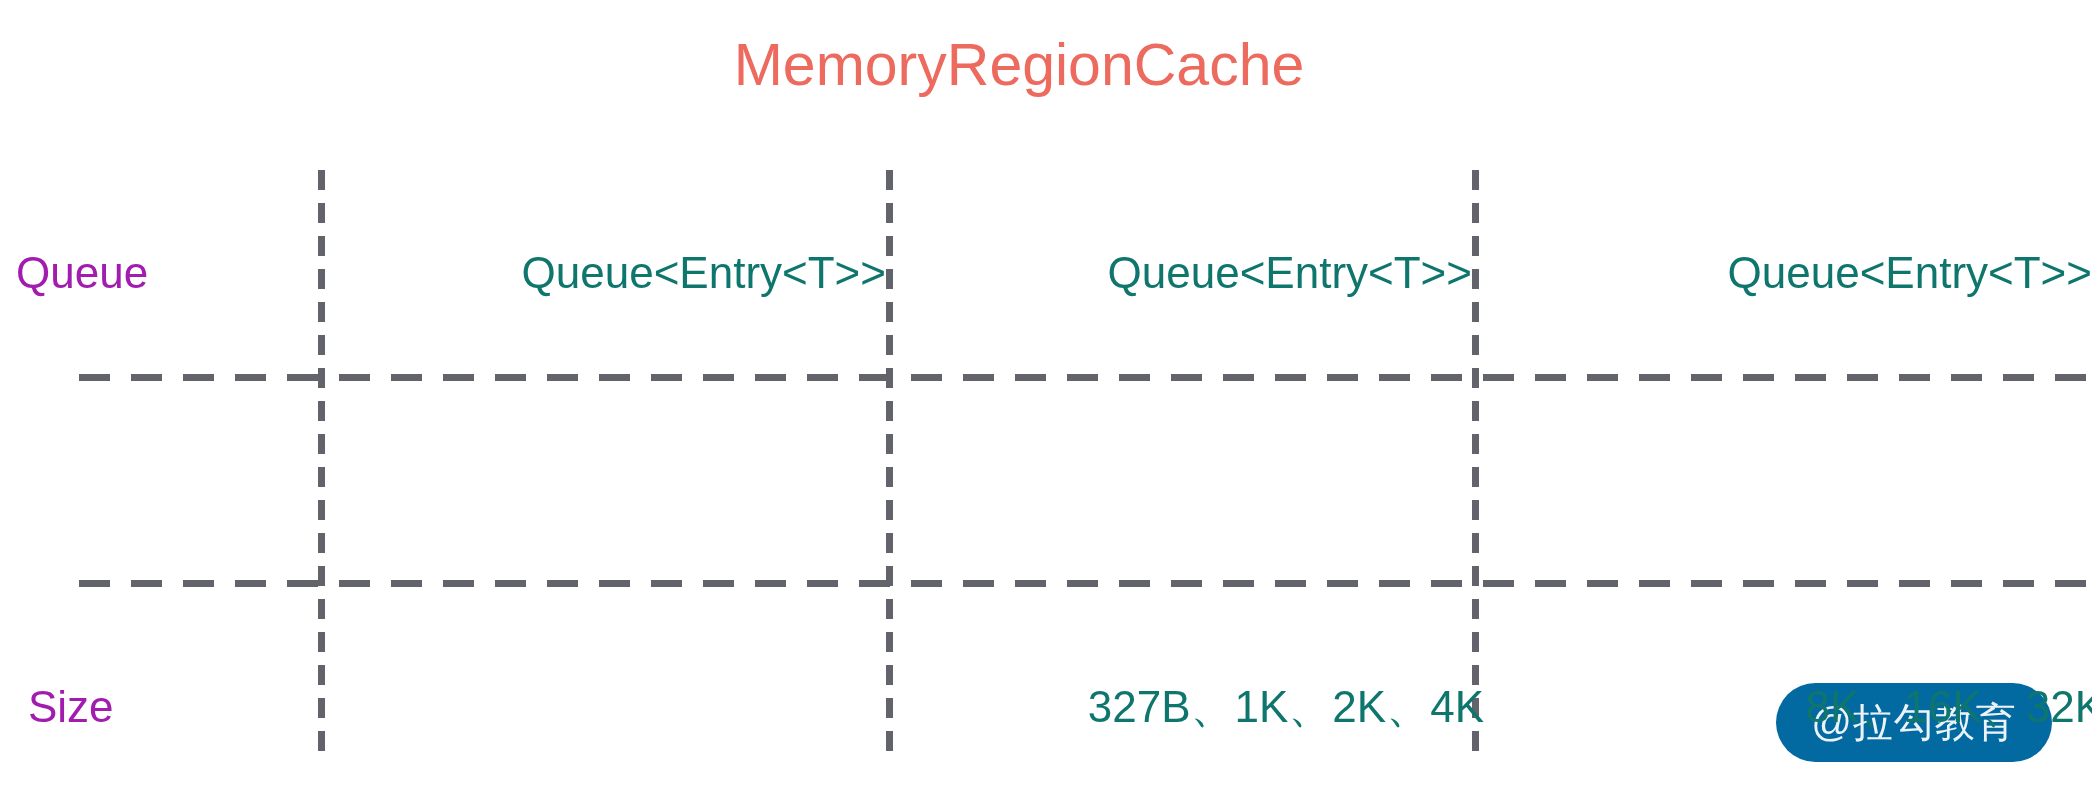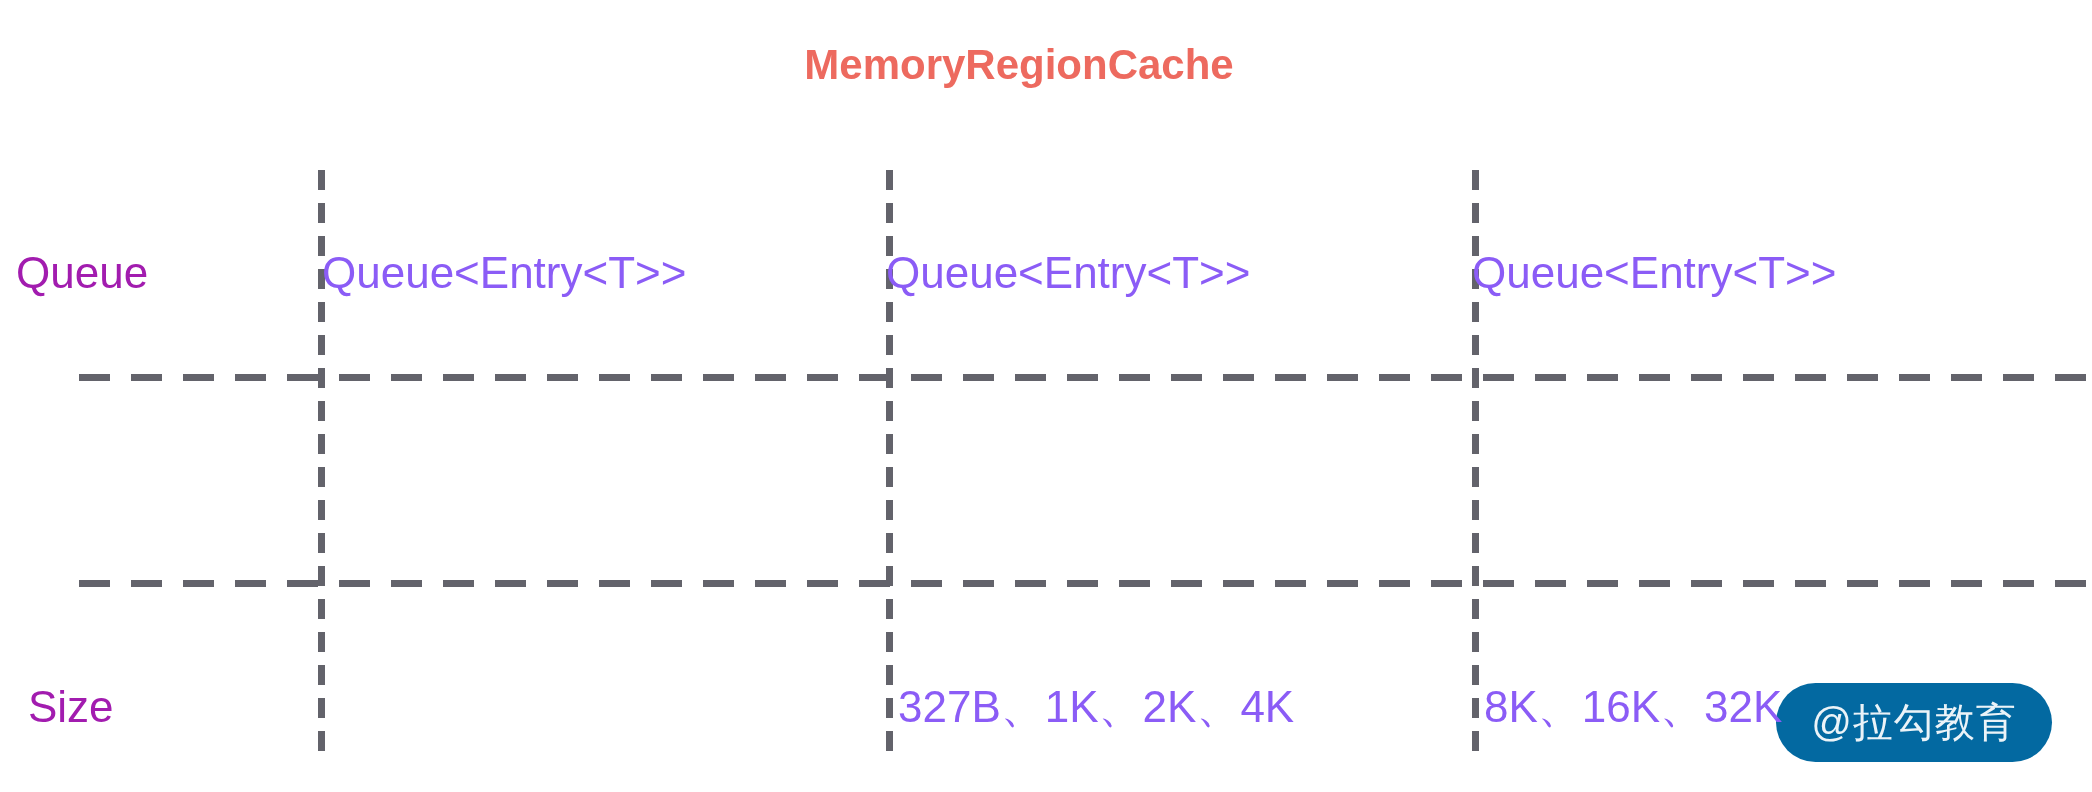--- a/index.html
+++ b/index.html
@@ -10,23 +10,23 @@
     background: #ffffff;
     font-family: "Liberation Sans", sans-serif;
     overflow: hidden;
   }
   .title {
     position: absolute;
     top: 38px;
     left: 0;
     width: 2038px;
     text-align: center;
-    font-size: 42px;
+    font-size: 59px;
     line-height: 54px;
-    font-weight: 700;
+    font-weight: 400;
     color: #ED6A5F;
   }
   
   .vline {
     position: absolute;
     top: 170px;
     height: 588px;
     width: 7px;
     background: repeating-linear-gradient(to bottom, #63636B 0 20px, transparent 20px 33px);
   }
@@ -59,25 +59,25 @@
     width: 248px;
     font-size: 44px;
     line-height: 86px;
     font-weight: 500;
     color: #a21caf;
     white-space: nowrap;
     padding-left: 16px;
   }
   .cell {
     position: absolute;
-    text-align: left;
+    text-align: right;
     font-size: 44px;
     line-height: 86px;
     font-weight: 500;
-    color: #8b5cf6;
+    color: #0f766e;
     white-space: nowrap;
   }
   .c1 { left: 322px;  width: 564px; }
   .c2 { left: 886px;  width: 586px; }
   .c3 { left: 1472px; width: 620px; }
   
   .watermark {
     position: absolute;
     left: 1776px;
     top: 683px;

